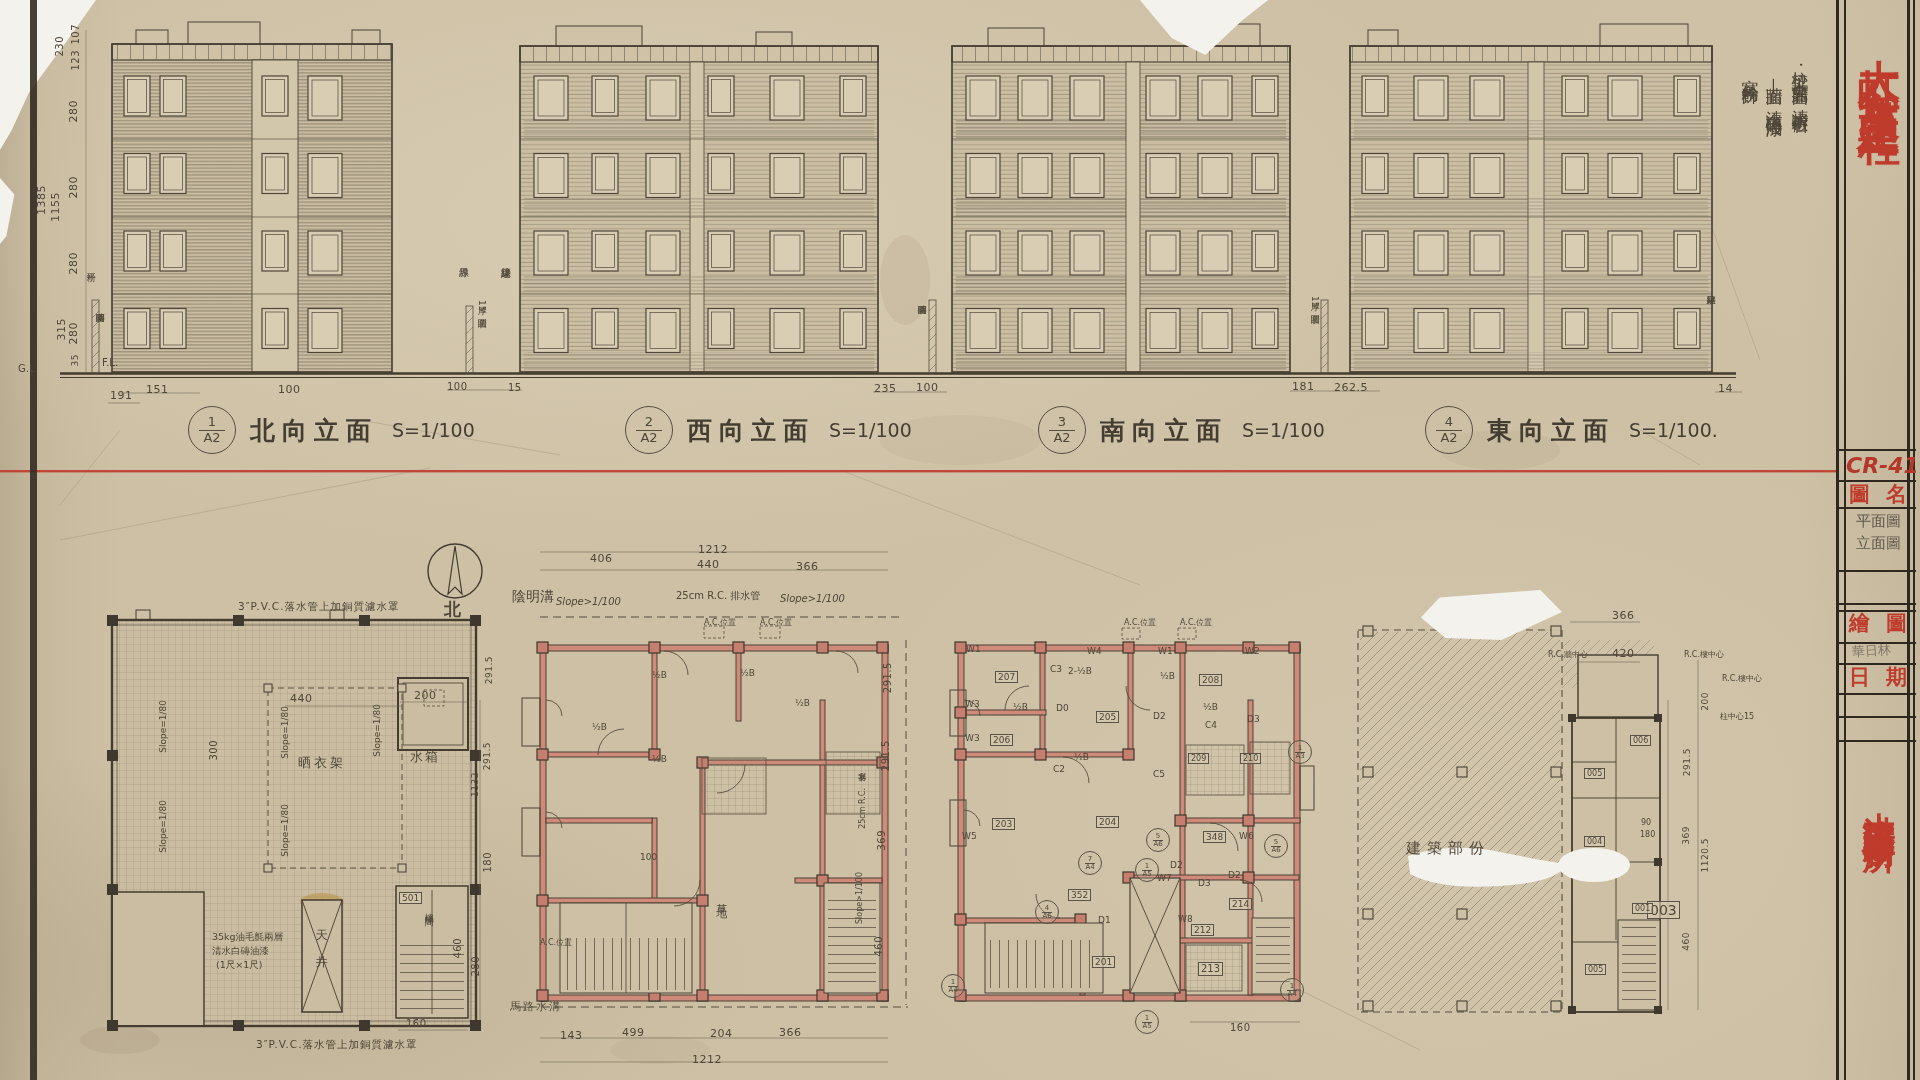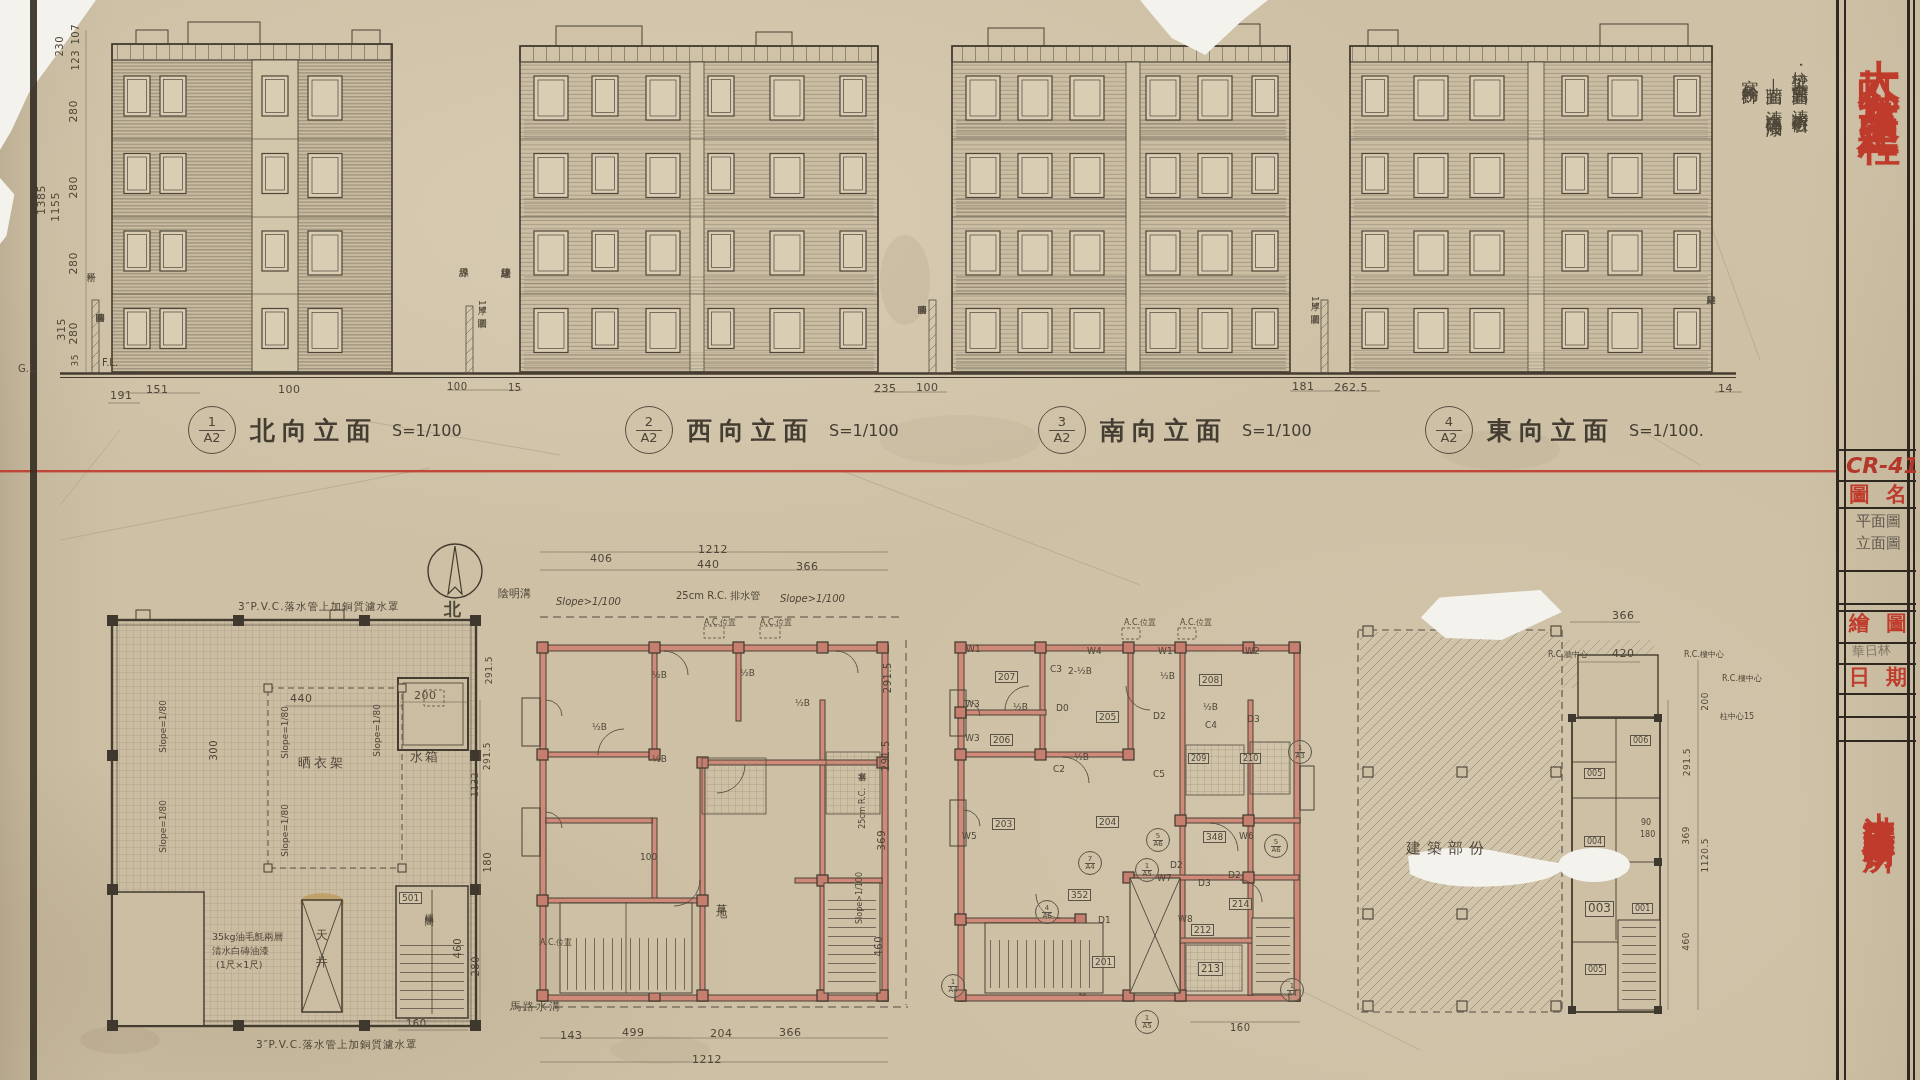--- a/index.html
+++ b/index.html
@@ -20,21 +20,21 @@
   .vtxt{writing-mode:vertical-rl;}
   .vnum{writing-mode:vertical-rl;transform:rotate(180deg);}
   .red{color:#b5372a;}
   .box{border:1px solid #5a5347;padding:0 2px;font-size:9px;background:rgba(213,201,175,.65);}
   .cap{position:absolute;display:flex;align-items:center;gap:14px;}
   .capcircle{width:46px;height:46px;border:1.6px solid #564e42;border-radius:50%;
     display:flex;flex-direction:column;align-items:center;justify-content:center;
     font-size:13px;line-height:1.1;color:#4e4638;background:rgba(205,192,165,.3);}
   .capcircle .n{border-bottom:1.2px solid #564e42;padding:0 9px 1px;}
   .captitle{font-size:25px;letter-spacing:7px;font-weight:bold;color:#443d32;}
-  .capscale{font-size:16px;color:#443d32;}
+  .capscale{font-size:19px;color:#443d32;}
   .mark{position:absolute;width:22px;height:22px;border:1px solid #5a5146;border-radius:50%;
     display:flex;flex-direction:column;align-items:center;justify-content:center;
     font-size:7px;line-height:1;color:#4e4638;background:rgba(205,192,165,.25);}
   .mark .n{border-bottom:.8px solid #5a5146;padding:0 3px;}
   .rule-h{position:absolute;background:#2e2820;height:2px;}
   .rule-v{position:absolute;background:#2e2820;width:3px;top:0;height:1080px;}
   .tear{position:absolute;background:#f4f2ec;}
   #project-title{position:absolute;left:1851px;top:26px;font-size:42px;letter-spacing:10px;
     font-weight:bold;color:#bf3b2c;writing-mode:vertical-rl;text-shadow:0 0 1px rgba(191,59,44,.4);}
   #firm-name{position:absolute;left:1856px;top:786px;font-size:33px;letter-spacing:4px;
@@ -538,21 +538,21 @@
   <div class="lbl dim vnum" style="left:482px;top:742px;font-size:9px">291.5</div>
   <div class="lbl dim vnum" style="left:470px;top:772px;font-size:9px">1132</div>
 
   <div class="lbl dim" style="left:698px;top:544px">1212</div>
   <div class="lbl dim" style="left:590px;top:553px">406</div>
   <div class="lbl dim" style="left:697px;top:559px">440</div>
   <div class="lbl dim" style="left:796px;top:561px">366</div>
   <div class="lbl sm" style="left:556px;top:596px;font-size:10px;font-style:italic">Slope&gt;1/100</div>
   <div class="lbl sm" style="left:676px;top:590px;font-size:10px">25cm R.C. 排水管</div>
   <div class="lbl sm" style="left:780px;top:593px;font-size:10px;font-style:italic">Slope&gt;1/100</div>
-  <div class="lbl sm" style="left:498px;top:588px;font-size:11px">陰明溝</div>
+  <div class="lbl sm" style="left:512px;top:588px;font-size:14px">陰明溝</div>
   <div class="lbl sm" style="left:704px;top:618px;font-size:8px">A.C.位置</div>
   <div class="lbl sm" style="left:760px;top:618px;font-size:8px">A.C.位置</div>
   <div class="lbl sm" style="left:652px;top:670px">½B</div>
   <div class="lbl sm" style="left:740px;top:668px">½B</div>
   <div class="lbl sm" style="left:592px;top:722px">½B</div>
   <div class="lbl sm" style="left:652px;top:754px">½B</div>
   <div class="lbl sm" style="left:795px;top:698px">½B</div>
   <div class="lbl vtxt" style="left:714px;top:894px;font-size:11px;letter-spacing:4px">草地</div>
   <div class="lbl sm" style="left:540px;top:938px;font-size:8px">A.C.位置</div>
   <div class="lbl sm" style="left:640px;top:852px;font-size:9px">100</div>
@@ -648,21 +648,21 @@
     </div>
   <div class="mark" style="left:1280px;top:978px">
     <span class="n">1</span>
       <span>A4</span>
     </div>
 
   <div class="lbl" style="left:1406px;top:840px;font-size:15px;letter-spacing:6px">建築部份</div>
   <div class="lbl box" style="left:1630px;top:735px;font-size:8px">006</div>
   <div class="lbl box" style="left:1584px;top:768px;font-size:8px">005</div>
   <div class="lbl box" style="left:1584px;top:836px;font-size:8px">004</div>
-  <div class="lbl box" style="left:1585px;top:901px;font-size:12px">003</div>
+  <div class="lbl box" style="left:1647px;top:901px;font-size:14px">003</div>
   <div class="lbl box" style="left:1632px;top:903px;font-size:8px">001</div>
   <div class="lbl box" style="left:1585px;top:964px;font-size:8px">005</div>
   <div class="lbl dim" style="left:1612px;top:610px">366</div>
   <div class="lbl sm" style="left:1548px;top:650px;font-size:8px">R.C.牆中心</div>
   <div class="lbl dim" style="left:1612px;top:648px">420</div>
   <div class="lbl sm" style="left:1684px;top:650px;font-size:8px">R.C.樓中心</div>
   <div class="lbl sm" style="left:1722px;top:674px;font-size:8px">R.C.樓中心</div>
   <div class="lbl sm" style="left:1720px;top:712px;font-size:8px">柱中心15</div>
   <div class="lbl dim vnum" style="left:1700px;top:692px;font-size:9px">200</div>
   <div class="lbl dim vnum" style="left:1682px;top:748px;font-size:9px">291.5</div>

